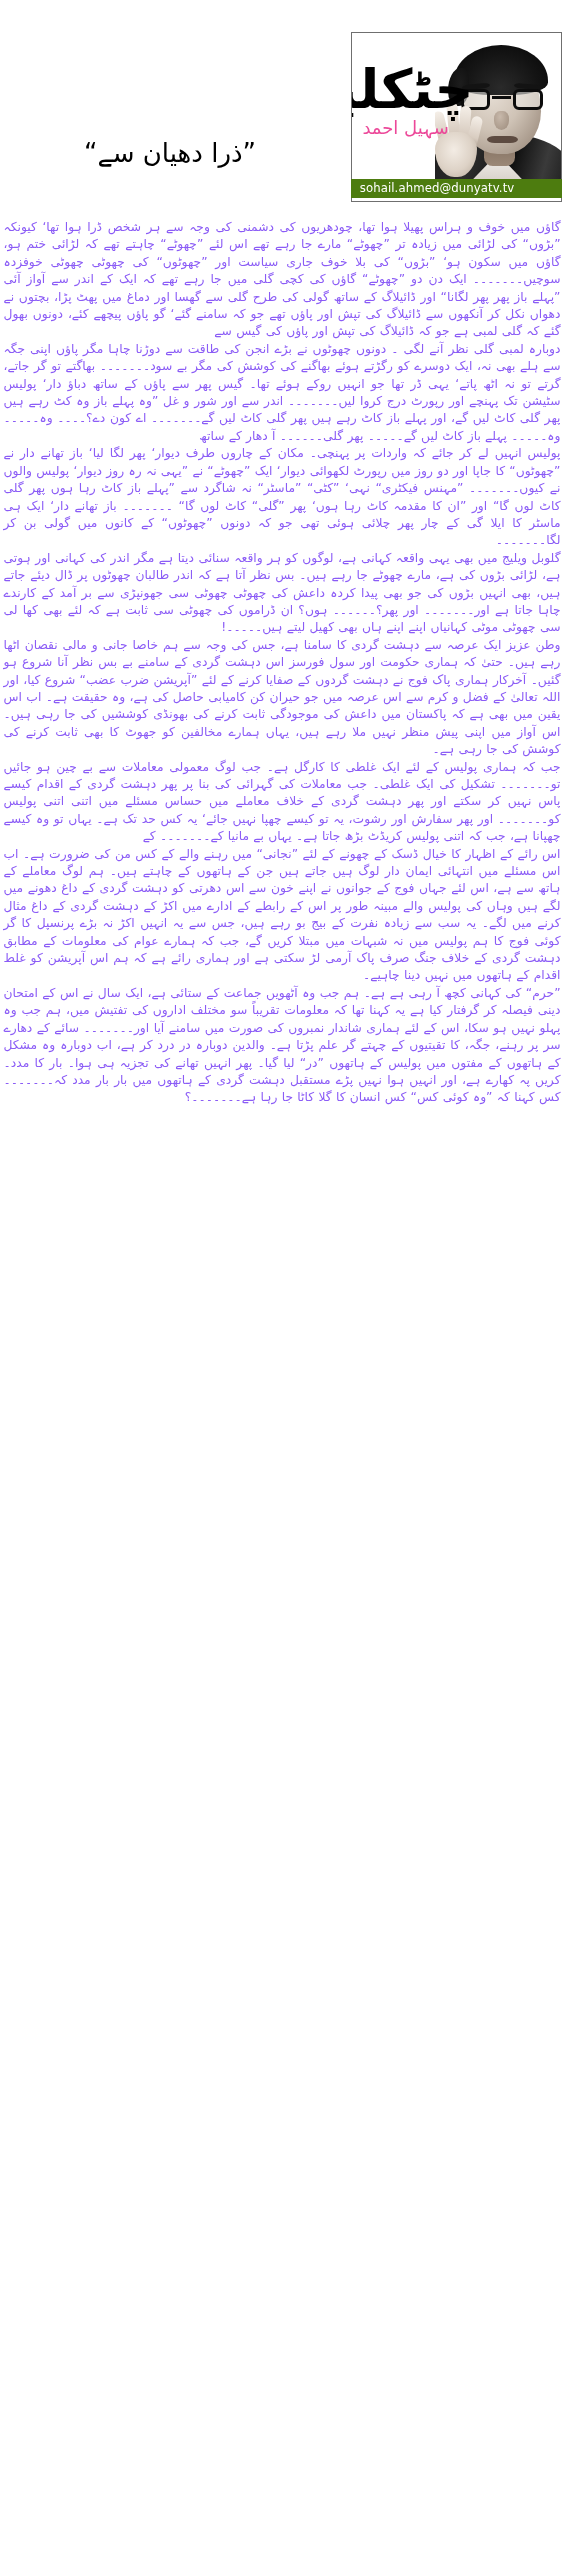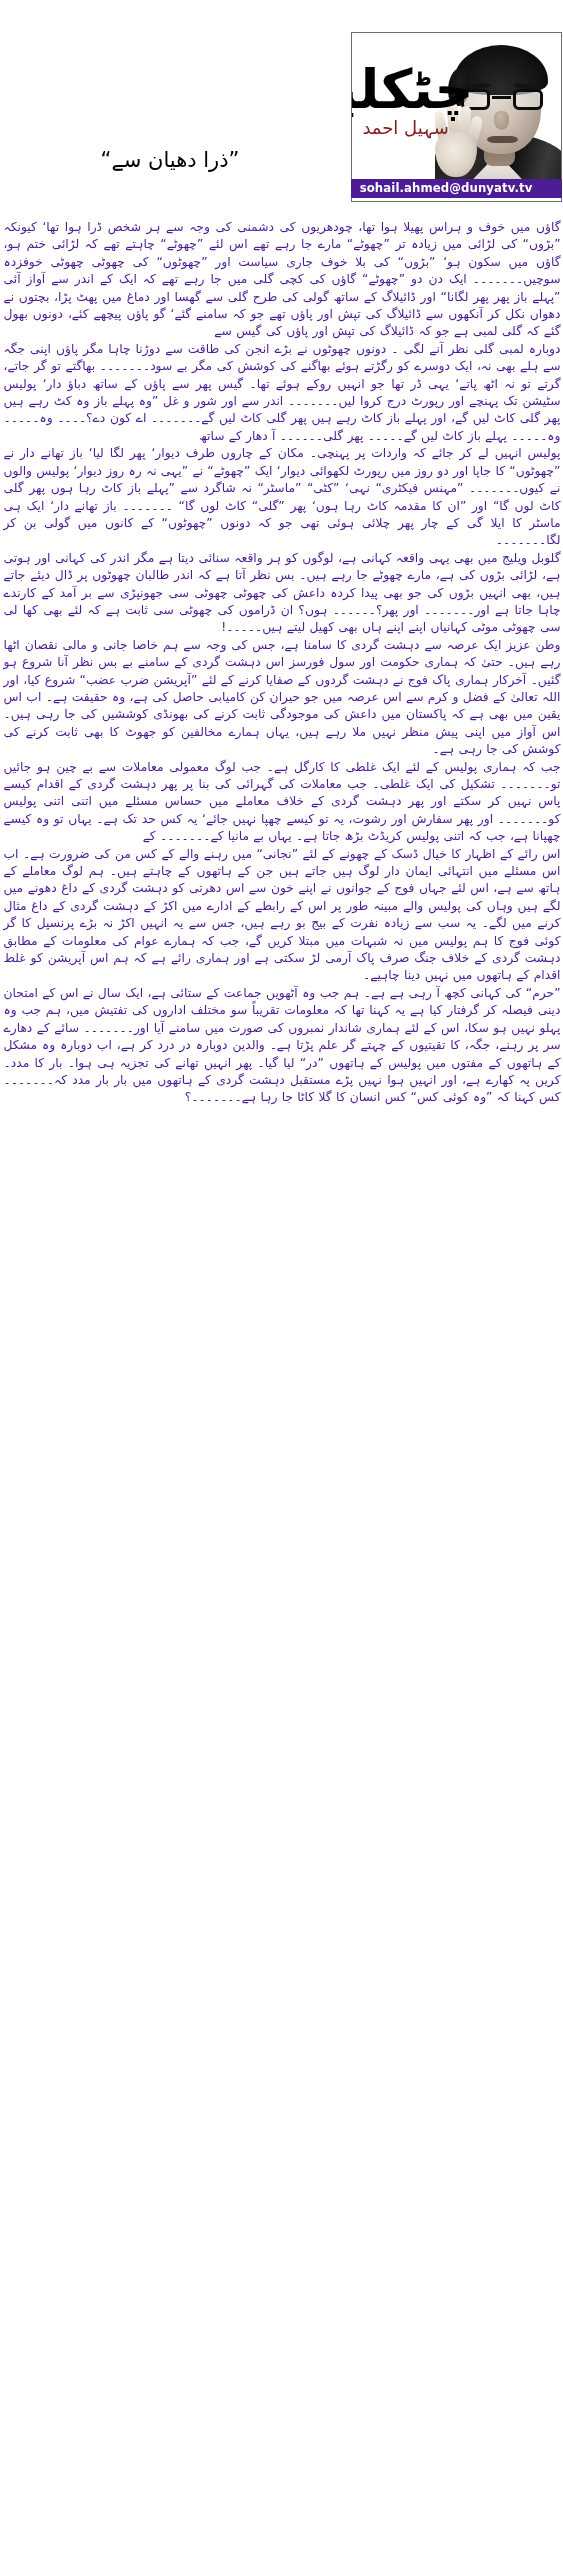--- a/index.html
+++ b/index.html
@@ -202,73 +202,73 @@
     font-weight: 700;
     letter-spacing: -1.7px;
     white-space: nowrap;
     direction: rtl;
   }
   .logo-author {
     margin-top: 1.7px;
     font-family: "DejaVu Sans", sans-serif;
     font-size: 18px;
     line-height: 1.1;
-    color: #7f1d1d;
+    color: #ec4899;
     white-space: nowrap;
     direction: rtl;
   }
 
   
   .email-bar {
     position: absolute;
     left: 351px;
     top: 179px;
     width: 211px;
     height: 19px;
-    background: #4c1d95;
+    background: #4d7c0f;
     color: #ffffff;
     font-family: "DejaVu Sans", sans-serif;
     font-size: 11.7px;
-    font-weight: 700;
+    font-weight: 400;
     letter-spacing: 0.1px;
     direction: ltr;
     text-align: left;
     line-height: 19px;
     padding-left: 8.7px;
     box-sizing: border-box;
   }
 
   
   .article-title {
     position: absolute;
     left: 0;
-    top: 146px;
+    top: 136px;
     width: 340px;
     text-align: center;
     font-family: "DejaVu Sans", sans-serif;
-    font-size: 21px;
+    font-size: 26px;
     line-height: 1.35;
     color: #000000;
     direction: rtl;
     white-space: nowrap;
   }
 
   
   .article-body {
     position: absolute;
     left: 3.5px;
     top: 219px;
     width: 557px;
     direction: rtl;
     text-align: justify;
     text-align-last: center;
     font-family: "DejaVu Sans", sans-serif;
     font-size: 12.3px;
     line-height: 17.4px;
-    color: #4c1d95;
+    color: #8b5cf6;
     word-spacing: 0.4px;
   }
   .article-body p {
     margin: 0 0 0 0;
     padding: 0;
     text-align: justify;
     text-align-last: auto;
   }
   .article-body p.last {
     text-align-last: center;

